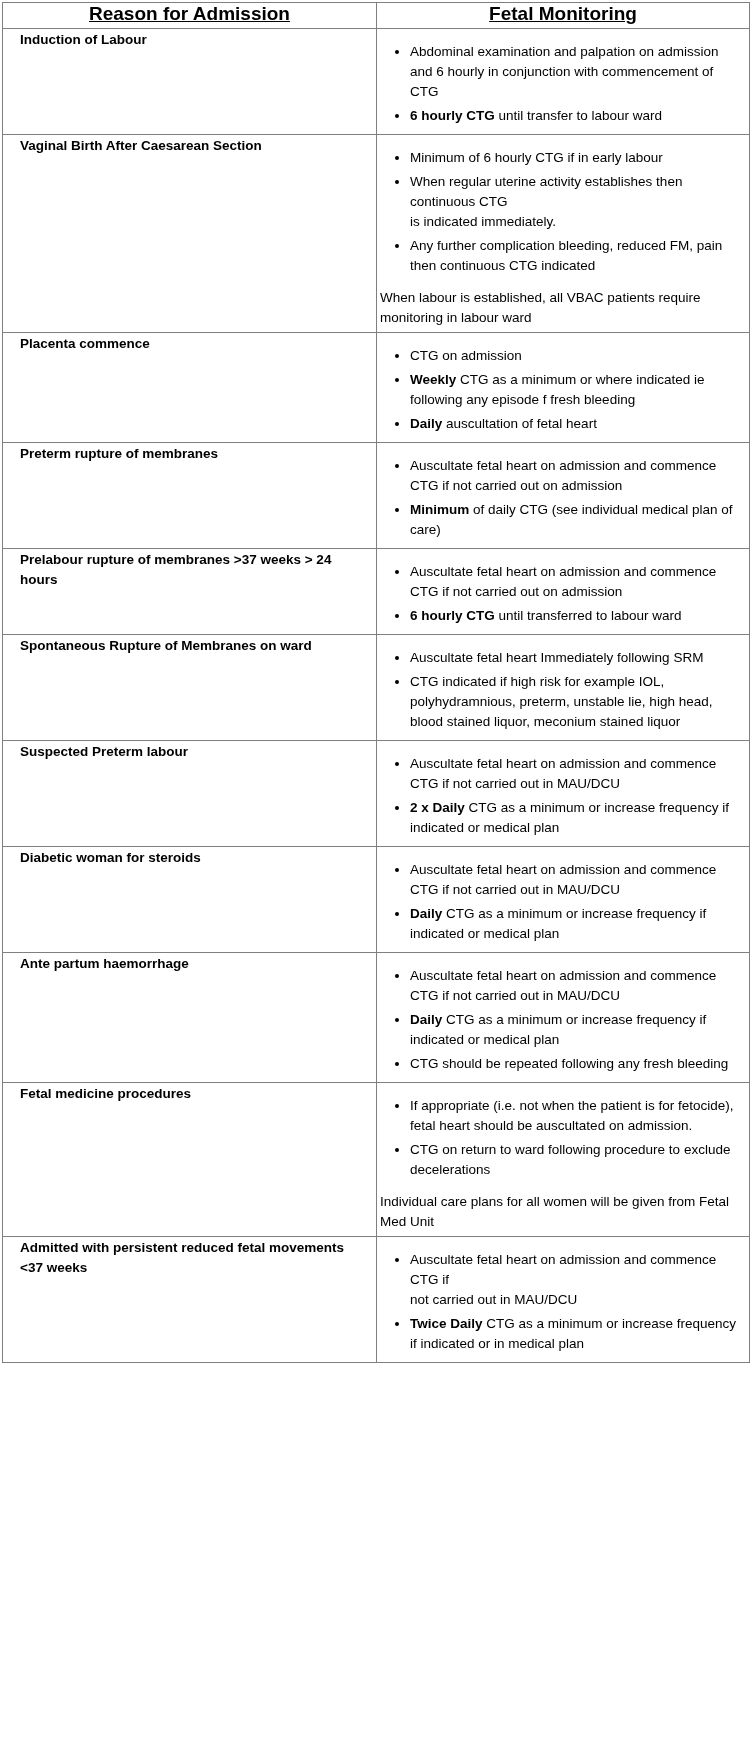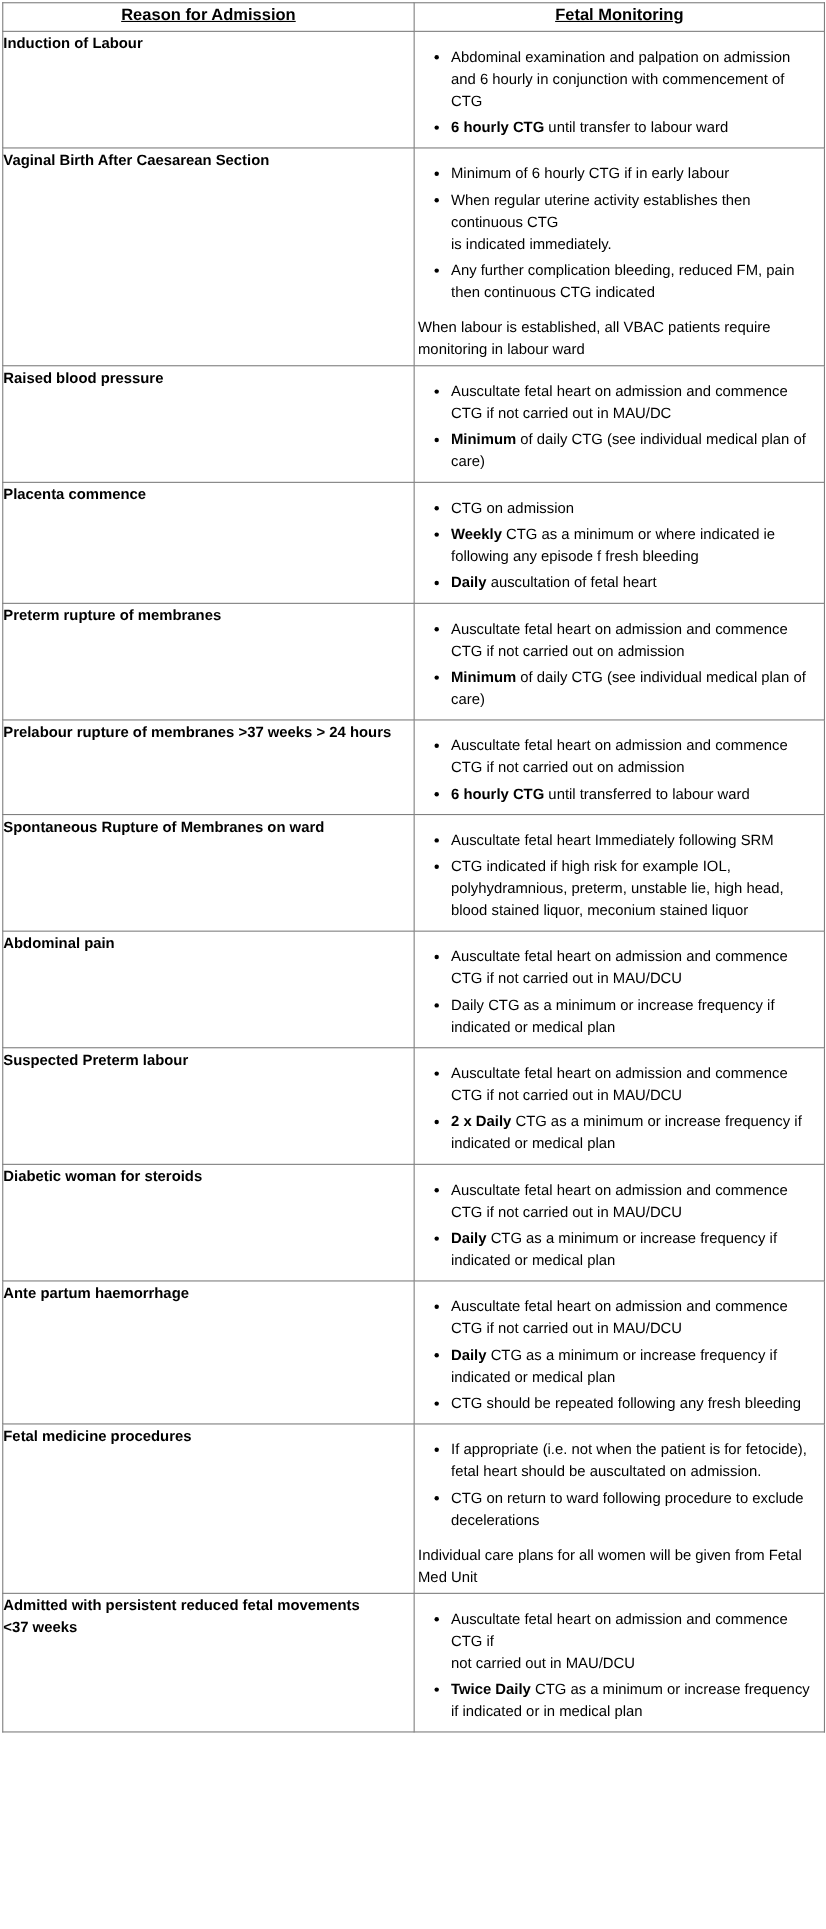--- a/index.html
+++ b/index.html
@@ -24,30 +24,30 @@
   }
   table.monitoring-table th,
   table.monitoring-table td {
     border: 1px solid #7f7f7f;
     vertical-align: top;
   }
   col.col-reason { width: 374px; }
   col.col-monitoring { width: 373px; }
   th.header-cell {
     height: 23px;
-    font-size: 15px;
+    font-size: 19px;
     font-weight: bold;
     text-decoration: underline;
     text-align: center;
     vertical-align: middle;
     padding: 1px 2px;
   }
   td.c1 {
     font-weight: bold;
-    padding: 1px 5px 2px 0;
+    padding: 1px 5px 2px 17px;
     white-space: pre-line;
   }
   td.c2 {
     padding: 0 2px 2px 2px;
   }
   td.c2 ul {
     margin: 13px 0 6px 0;
     padding: 0 2px 0 27px;
     list-style-type: disc;
   }
@@ -90,29 +90,20 @@
           <td class="c2">
             <ul>
               <li><span>Minimum of 6 hourly CTG if in early labour</span></li>
               <li><span>When regular uterine activity establishes then continuous CTG</span><br><span>is indicated immediately.</span></li>
               <li><span>Any further complication bleeding, reduced FM, pain then continuous CTG indicated</span></li>
             </ul>
             <p class="note">When labour is established, all VBAC patients require monitoring in labour ward</p>
           </td>
         </tr>
         <tr>
-          <td class="c1">Raised blood pressure</td>
-          <td class="c2">
-            <ul>
-              <li><span>Auscultate fetal heart on admission and commence CTG if not carried out in MAU/DC</span></li>
-              <li><b>Minimum</b><span> of daily CTG (see individual medical plan of care)</span></li>
-            </ul>
-          </td>
-        </tr>
-        <tr>
           <td class="c1">Placenta commence</td>
           <td class="c2">
             <ul>
               <li><span>CTG on admission</span></li>
               <li><b>Weekly</b><span> CTG as a minimum or where indicated ie following any episode f fresh bleeding</span></li>
               <li><b>Daily</b><span> auscultation of fetal heart</span></li>
             </ul>
           </td>
         </tr>
         <tr>
@@ -132,29 +123,20 @@
               <li><b>6 hourly CTG</b><span> until transferred to labour ward</span></li>
             </ul>
           </td>
         </tr>
         <tr>
           <td class="c1">Spontaneous Rupture of Membranes on ward</td>
           <td class="c2">
             <ul>
               <li><span>Auscultate fetal heart Immediately following SRM</span></li>
               <li><span>CTG indicated if high risk for example IOL, polyhydramnious, preterm, unstable lie, high head, blood stained liquor, meconium stained liquor</span></li>
-            </ul>
-          </td>
-        </tr>
-        <tr>
-          <td class="c1">Abdominal pain</td>
-          <td class="c2">
-            <ul>
-              <li><span>Auscultate fetal heart on admission and commence CTG if not carried out in MAU/DCU</span></li>
-              <li><span>Daily CTG as a minimum or increase frequency if indicated or medical plan</span></li>
             </ul>
           </td>
         </tr>
         <tr>
           <td class="c1">Suspected Preterm labour</td>
           <td class="c2">
             <ul>
               <li><span>Auscultate fetal heart on admission and commence CTG if not carried out in MAU/DCU</span></li>
               <li><b>2 x Daily</b><span> CTG as a minimum or increase frequency if indicated or medical plan</span></li>
             </ul>

